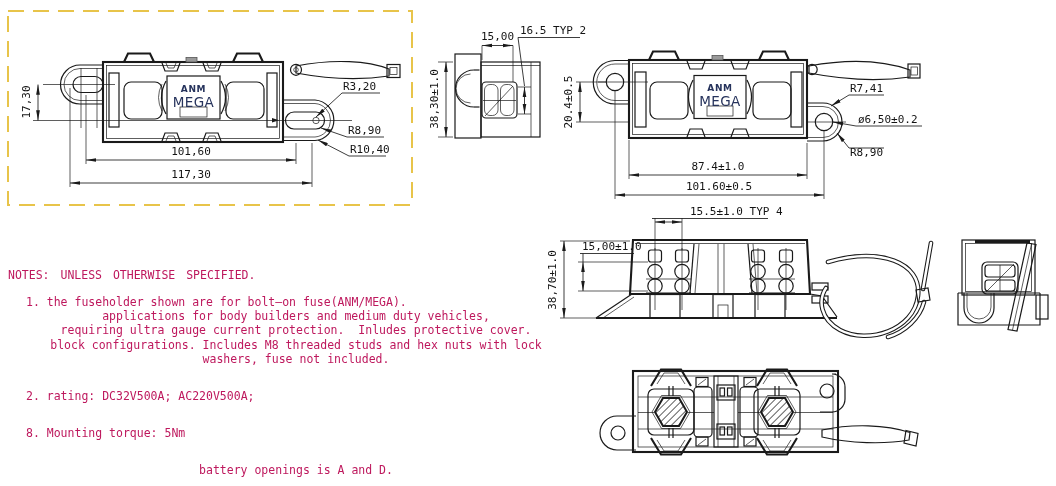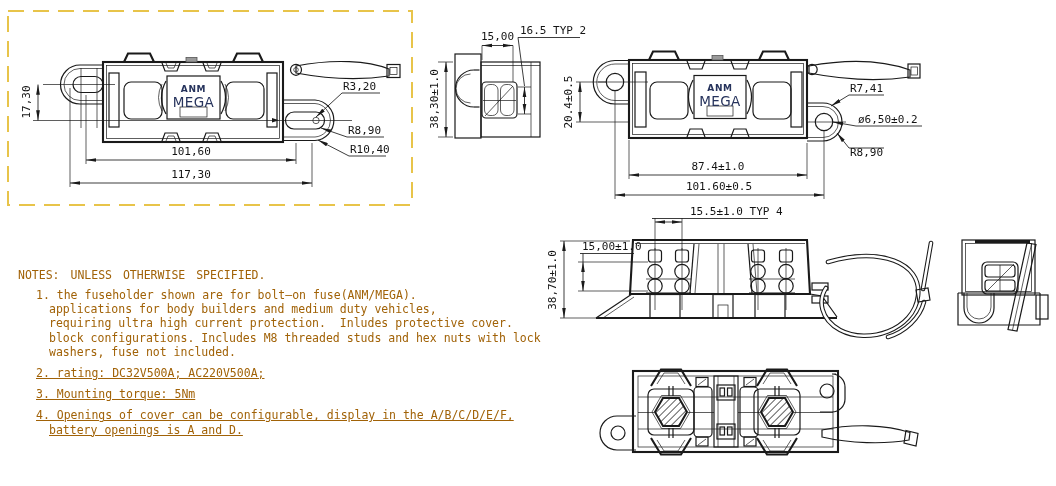--- a/index.html
+++ b/index.html
@@ -11,27 +11,27 @@
   .s1{stroke:#1a1a1a;fill:none;stroke-width:1.2;}
   .s2{stroke:#1a1a1a;fill:none;stroke-width:2.1;}
   .dim{stroke:#1a1a1a;fill:none;stroke-width:0.85;}
   .dash{stroke:#e8c44a;fill:none;stroke-width:2;stroke-dasharray:16 9;}
   text.d{font:11px "DejaVu Sans Mono",monospace;fill:#141414;}
   text.anm{font:bold 9px "DejaVu Sans",sans-serif;fill:#26335c;letter-spacing:.6px;}
   text.mega{font:13.5px "DejaVu Sans",sans-serif;fill:#26335c;letter-spacing:.4px;}
   .w-out{stroke:#1a1a1a;stroke-width:4.6;fill:none;stroke-linecap:round;}
   .w-in{stroke:#ffffff;stroke-width:2.5;fill:none;stroke-linecap:round;}
   
-  .notes{position:absolute;left:18px;top:268px;width:545px;color:#a16207;}
+  .notes{position:absolute;left:8px;top:268px;width:545px;color:#be185d;}
   .notes-heading{font:11.5px "DejaVu Sans Mono",monospace;word-spacing:4px;line-height:15px;}
-  .note-item{margin-top:5px;}
-  .note-item.gap{margin-top:7px;text-decoration:underline;}
+  .note-item{margin-top:12px;}
+  .note-item.gap{margin-top:23px;}
   .note-line{font:11.5px "DejaVu Sans Mono",monospace;line-height:14.2px;white-space:pre;}
   .note-line.first{margin-left:18px;}
-  .note-line.cont{margin-left:31px;}
+  .note-line.cont{margin-left:31px;text-align:center;}
 </style>
 </head>
 <body>
 
 <div id="stage">
 
 <svg width="1056" height="486" viewBox="0 0 1056 486">
   <defs>
     <marker id="ar" viewBox="0 0 12 5" refX="12" refY="2.5" markerWidth="12" markerHeight="5" orient="auto-start-reverse">
       <path d="M12,2.5 L0,0.3 L0,4.7 Z" fill="#1a1a1a"></path>
@@ -357,29 +357,28 @@
     <path d="M822,430 C852,423.5 886,424.5 910,432.5 L909,440 C884,444.5 850,443.5 822,437 Z" class="s1"></path>
     <path d="M906,430.5 L918,433.5 L916,446 L904,443 Z" fill="#fff" class="s1"></path>
   </g>
 </svg>
 
 <div class="notes">
   <div class="notes-heading">NOTES: UNLESS OTHERWISE SPECIFIED.</div>
   <div class="note-item">
     <div class="note-line first">1. the fuseholder shown are for bolt—on fuse(ANM/MEGA).</div>
     <div class="note-line cont">applications for body builders and medium duty vehicles,</div>
-    <div class="note-line cont">requiring ultra high current protection.  Inludes protective cover.</div>
+    <div class="note-line cont">requiring ultra gauge current protection.  Inludes protective cover.</div>
     <div class="note-line cont">block configurations. Includes M8 threaded studs and hex nuts with lock</div>
     <div class="note-line cont">washers, fuse not included.</div>
   </div>
   <div class="note-item gap">
     <div class="note-line first">2. rating: DC32V500A; AC220V500A;</div>
   </div>
   <div class="note-item gap">
-    <div class="note-line first">3. Mounting torque: 5Nm</div>
+    <div class="note-line first">8. Mounting torque: 5Nm</div>
   </div>
   <div class="note-item gap">
-    <div class="note-line first">4. Openings of cover can be configurable, display in the A/B/C/D/E/F,</div>
     <div class="note-line cont">battery openings is A and D.</div>
   </div>
 </div>
 
 </div>
 
 </body></html>

